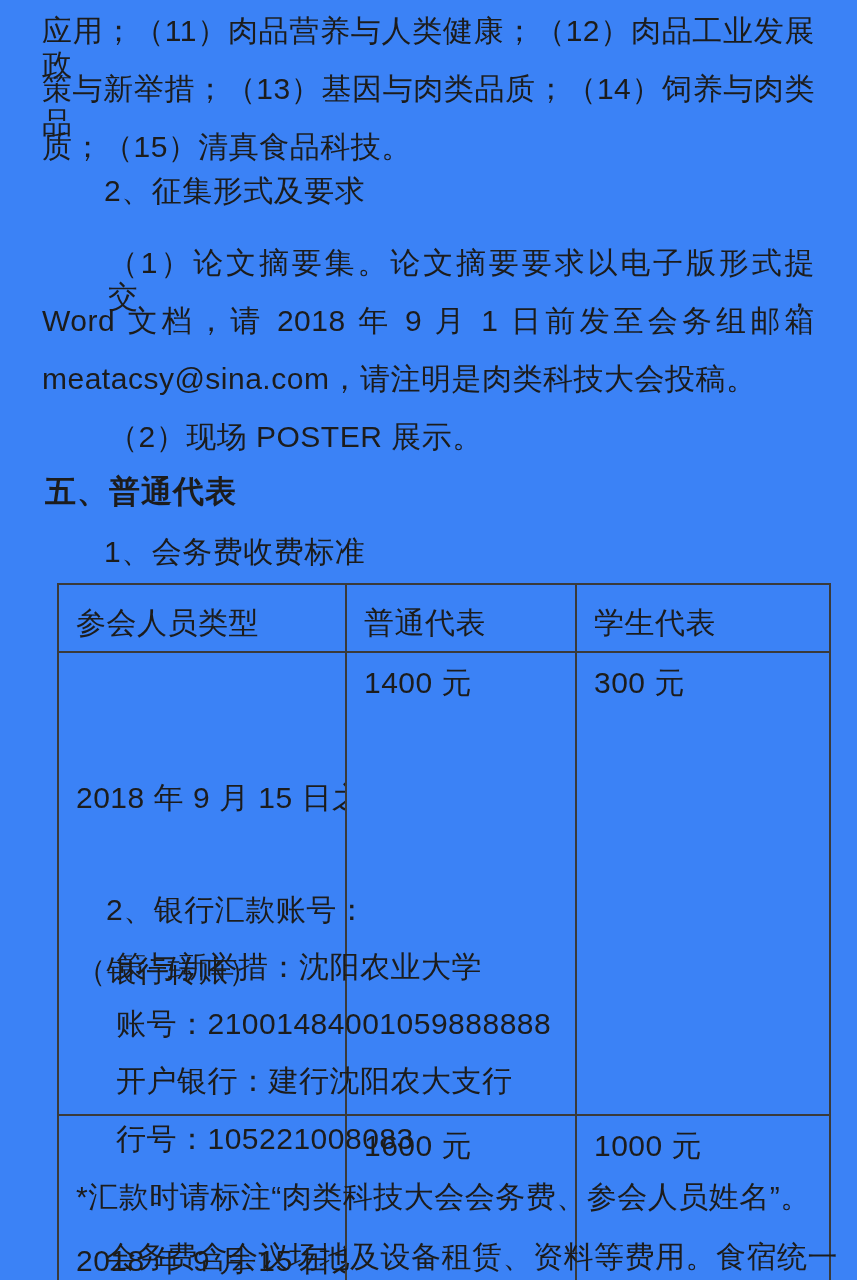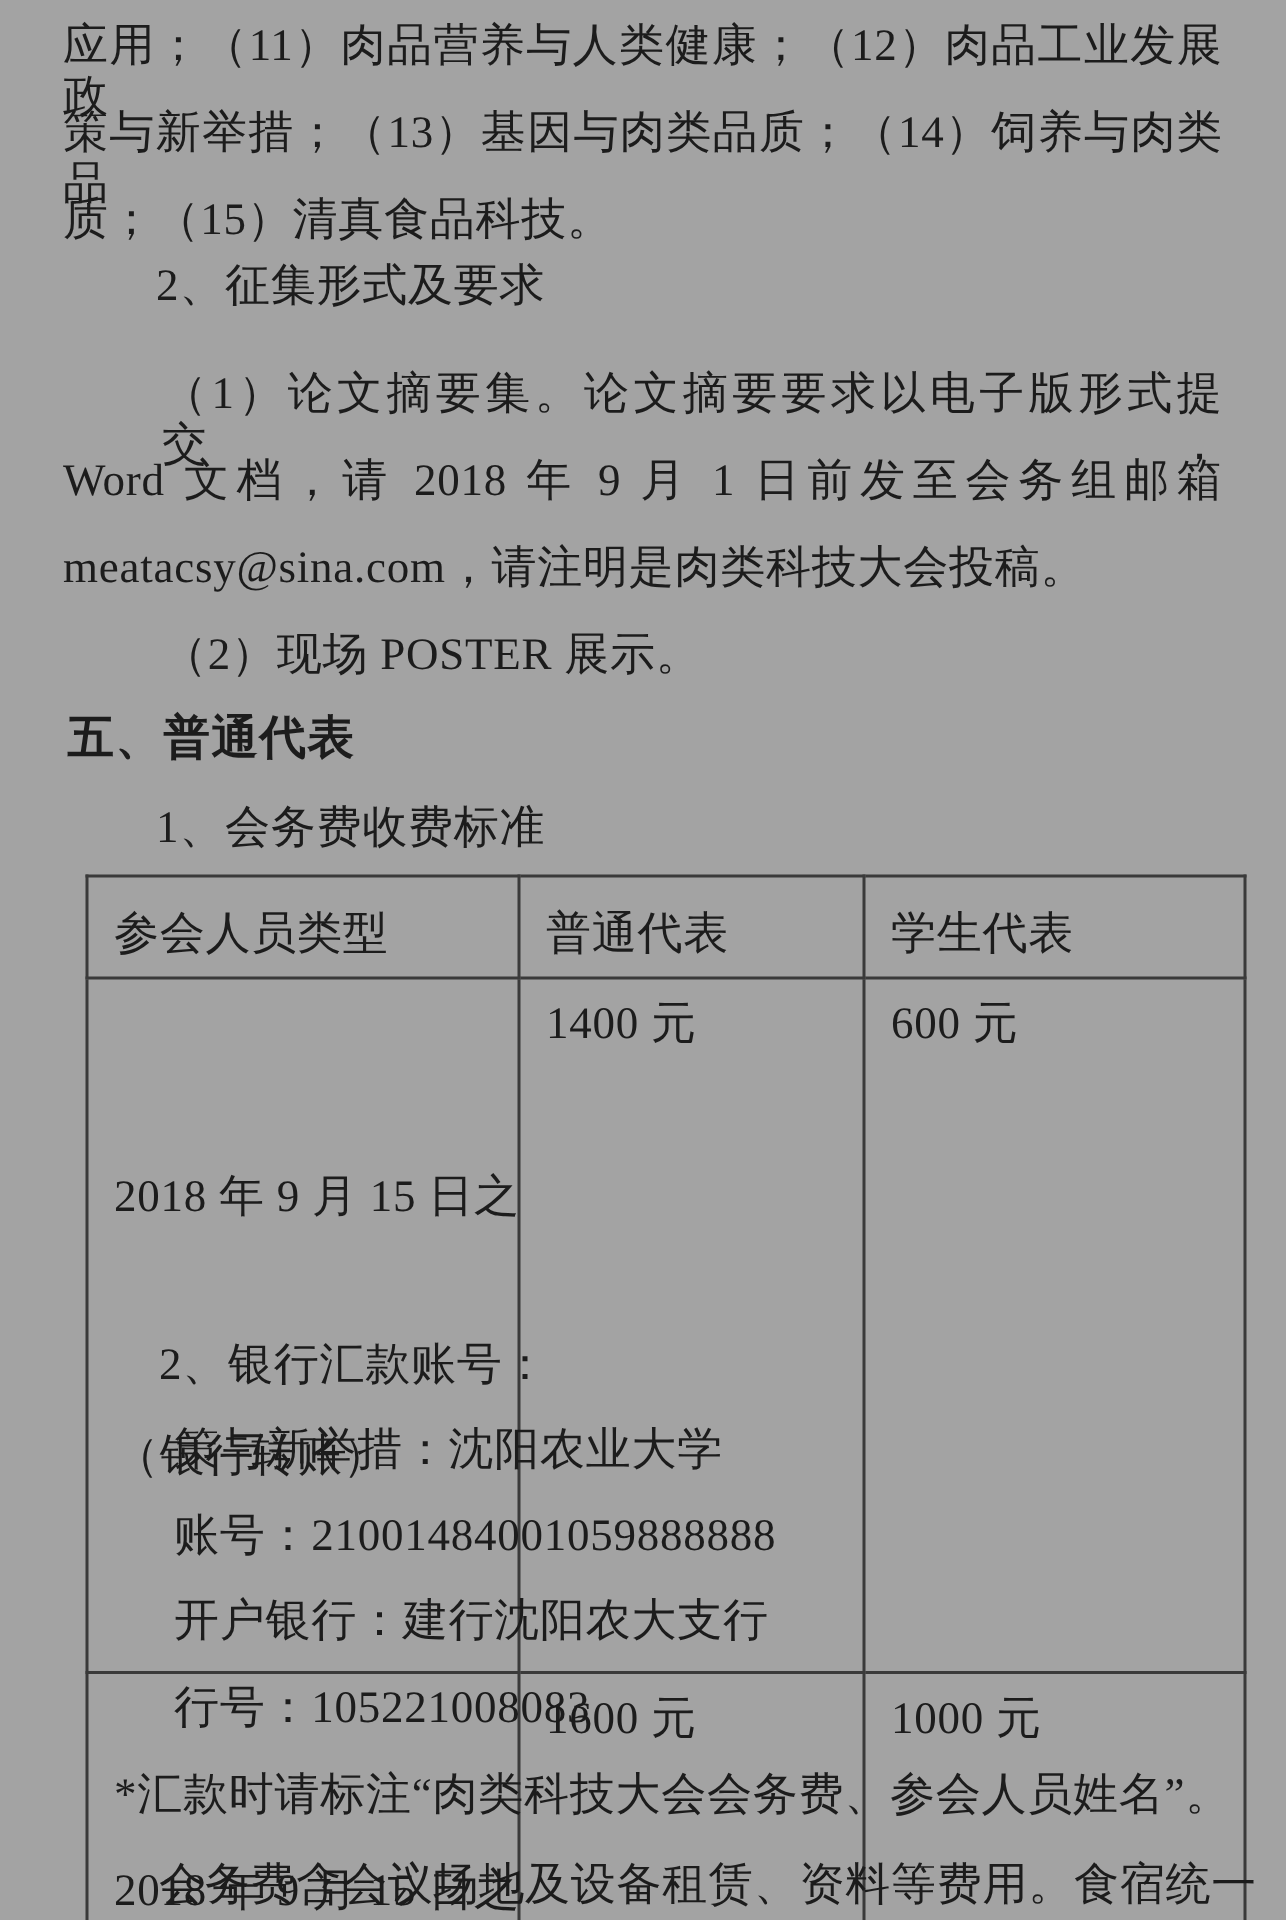--- a/index.html
+++ b/index.html
@@ -1,23 +1,23 @@
 <!DOCTYPE html>
 <html><head>
 <meta charset="utf-8">
 <style>
   * { margin: 0; padding: 0; box-sizing: border-box; }
   html, body { background: #ffffff; }
   .page {
     position: relative;
     width: 857px;
     height: 1280px;
-    background: #a3a3a3;
+    background: #3b82f6;
     overflow: hidden;
-    font-family: Liberation Serif, serif;
+    font-family: Liberation Sans, sans-serif;
     color: #1c1c1c;
   }
   .line {
     position: absolute;
     font-size: 30px;
     line-height: 34px;
     white-space: pre;
     letter-spacing: 0.5px;
   }
   .justify {
@@ -98,21 +98,21 @@
         <td>参会人员类型</td>
         <td>普通代表</td>
         <td>学生代表</td>
       </tr>
       <tr class="data-row data-row-1">
         <td>
           <div>2018 年 9 月 15 日之前</div>
           <div>（银行转账）</div>
         </td>
         <td>1400 元</td>
-        <td>600 元</td>
+        <td>300 元</td>
       </tr>
       <tr class="data-row data-row-2">
         <td>
           <div>2018 年 9 月 15 日之后</div>
           
         </td>
         <td>1600 元</td>
         <td>1000 元</td>
       </tr>
     </tbody>

